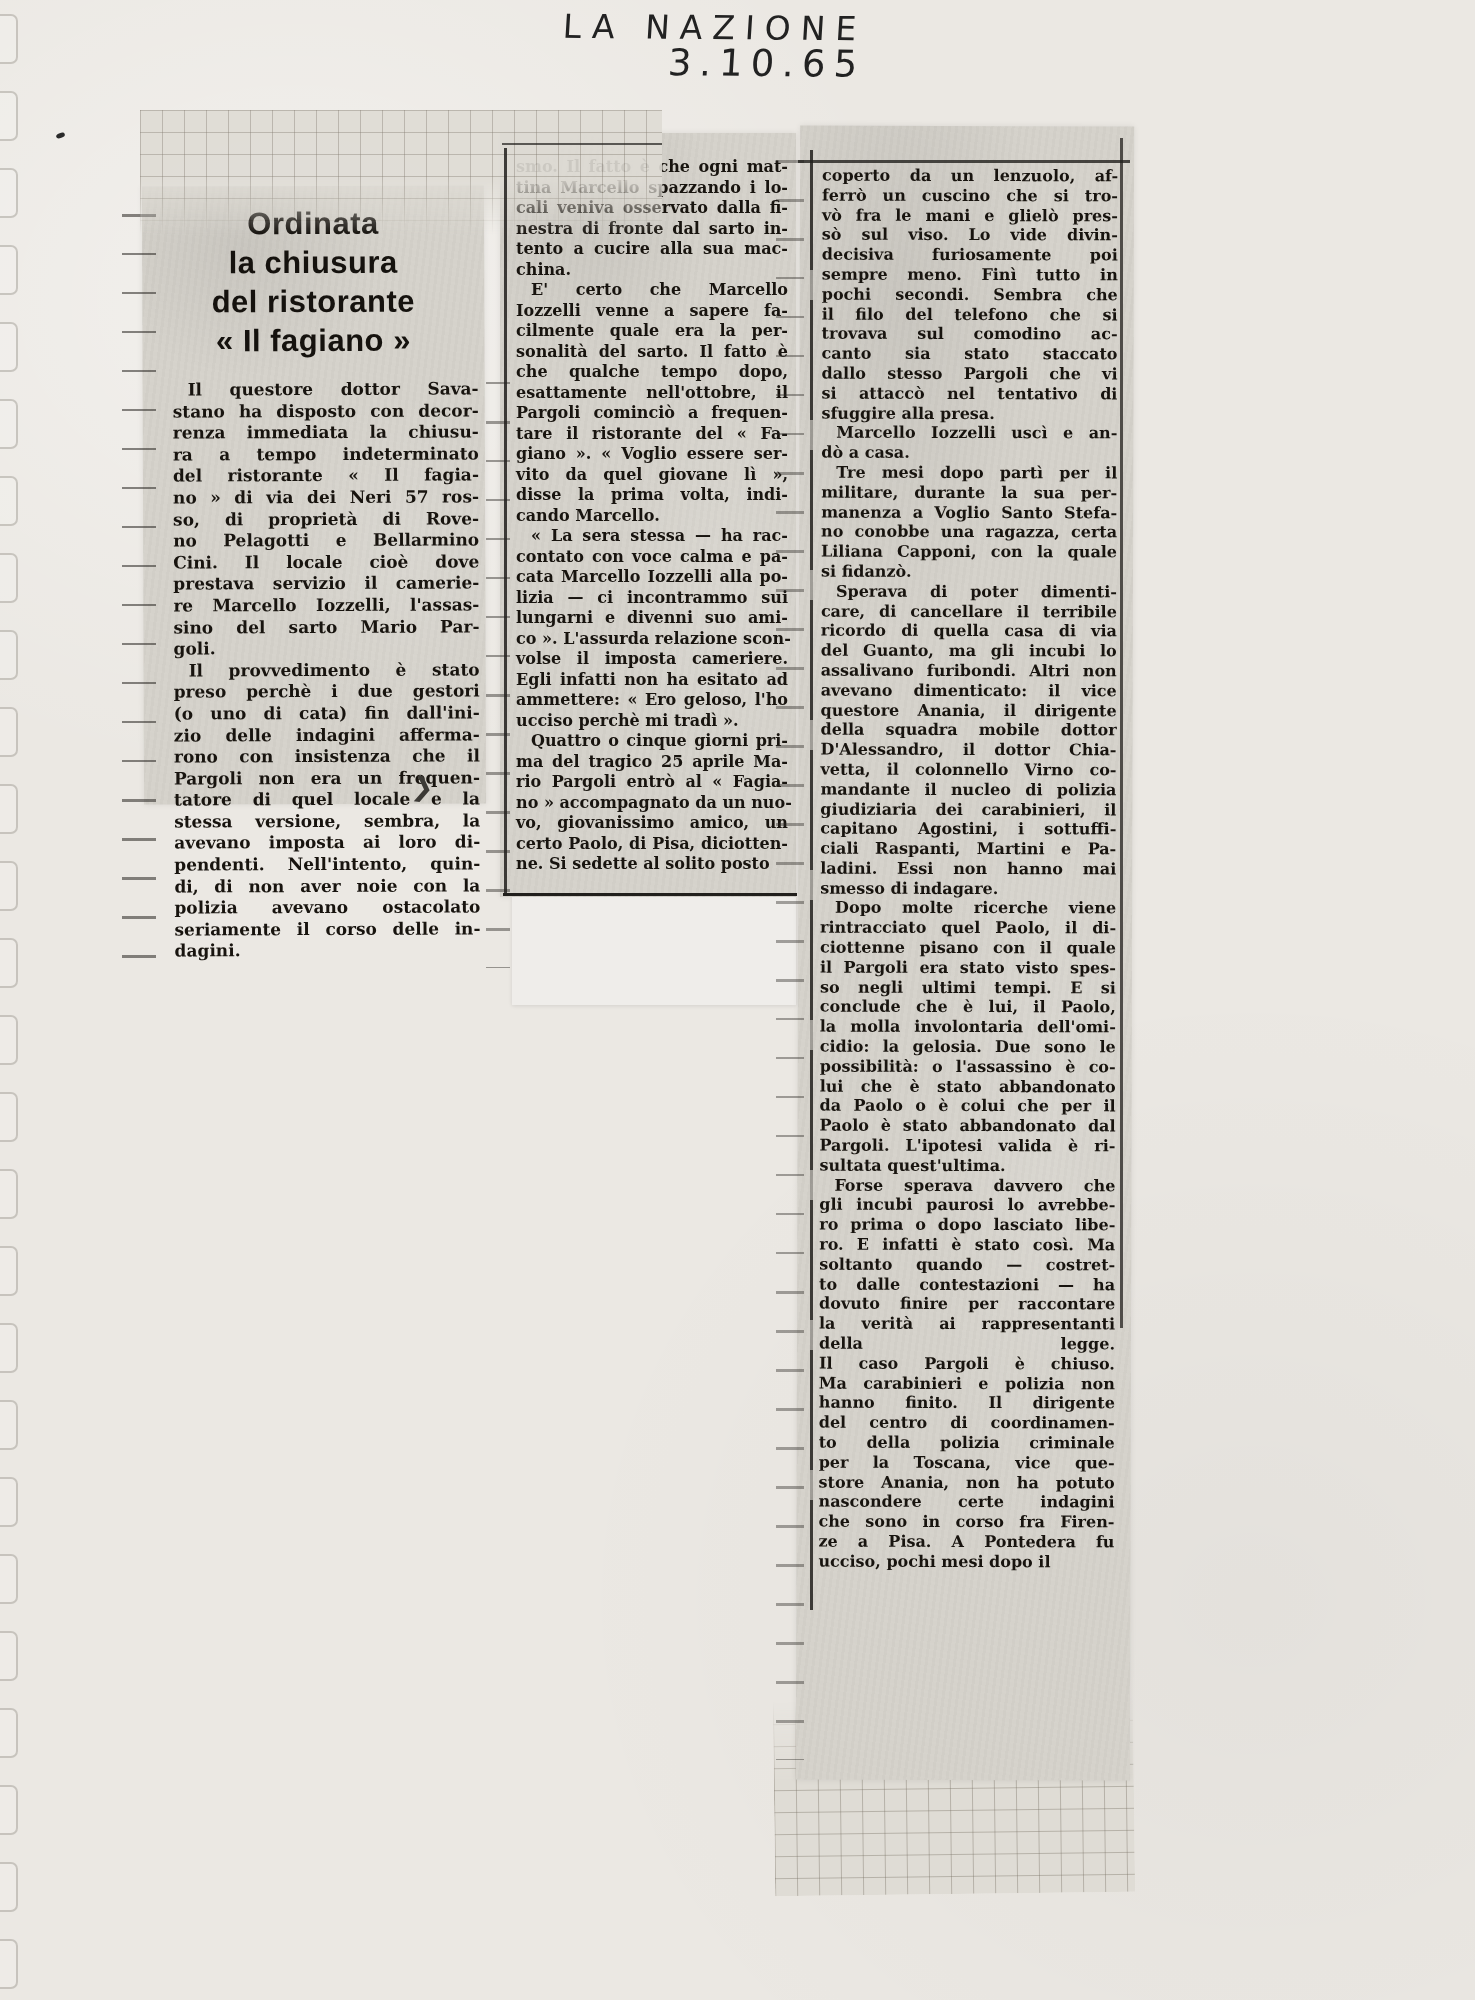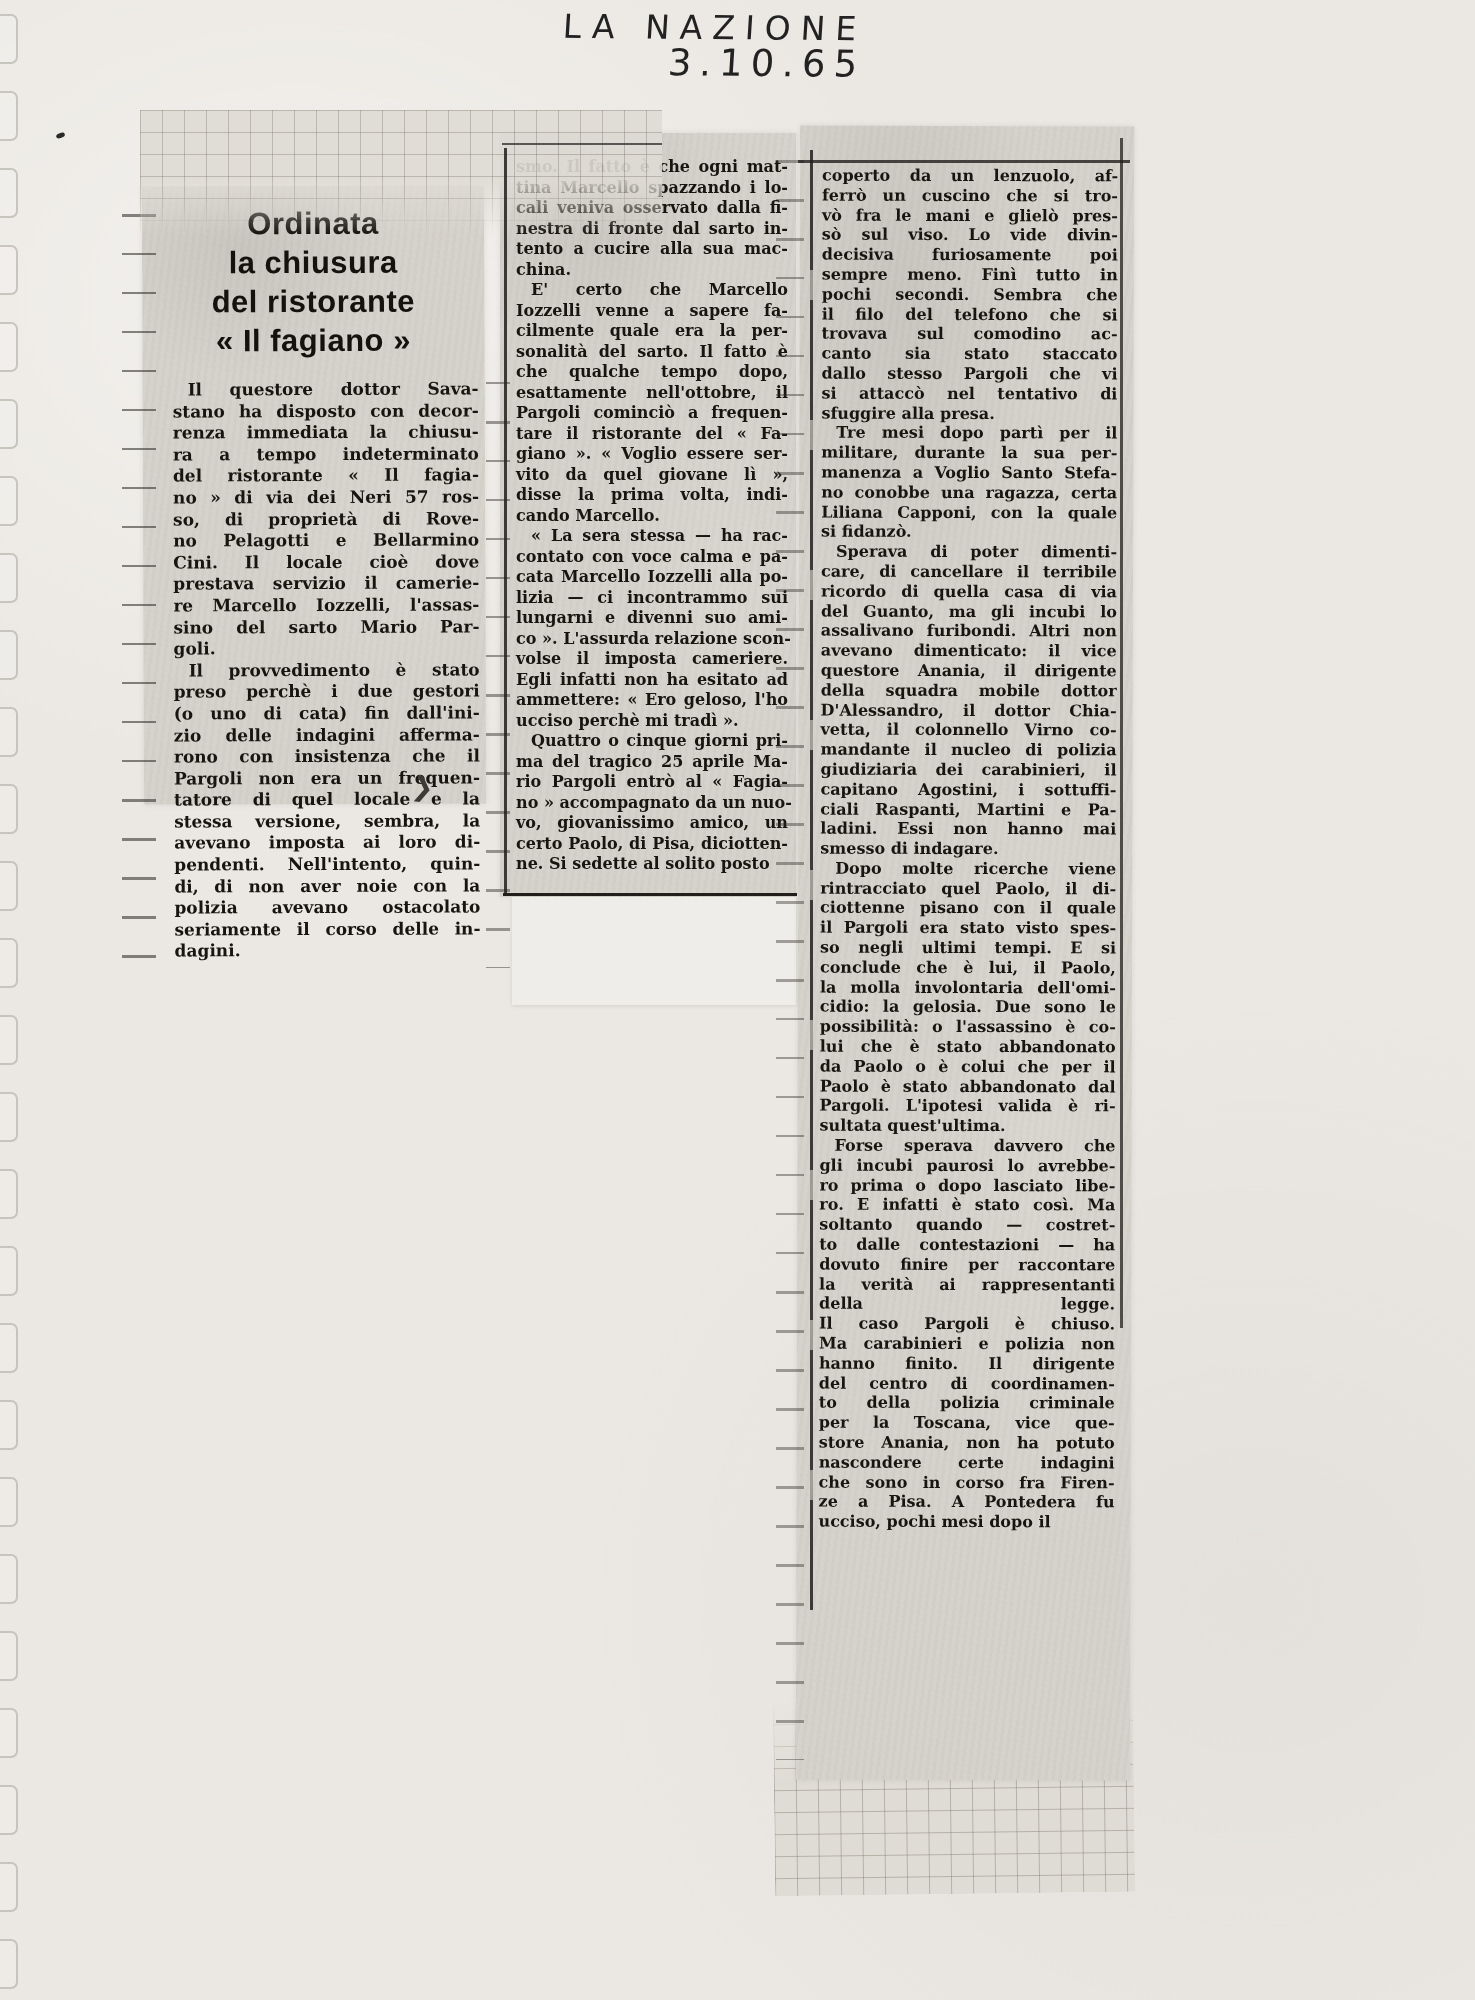--- a/index.html
+++ b/index.html
@@ -236,20 +236,24 @@
         <div class="line">sempre meno. Finì tutto in</div>
         <div class="line">pochi secondi. Sembra che</div>
         <div class="line">il filo del telefono che si</div>
         <div class="line">trovava sul comodino ac-</div>
         <div class="line">canto sia stato staccato</div>
         <div class="line">dallo stesso Pargoli che vi</div>
         <div class="line">si attaccò nel tentativo di</div>
         <div class="line">sfuggire alla presa.</div>
       </div>
       <div class="para indent">
+        <div class="line">Marcello Iozzelli uscì e an-</div>
+        <div class="line">dò a casa.</div>
+      </div>
+      <div class="para indent">
         <div class="line">Tre mesi dopo partì per il</div>
         <div class="line">militare, durante la sua per-</div>
         <div class="line">manenza a Voglio Santo Stefa-</div>
         <div class="line">no conobbe una ragazza, certa</div>
         <div class="line">Liliana Capponi, con la quale</div>
         <div class="line">si fidanzò.</div>
       </div>
       <div class="para indent">
         <div class="line">Sperava di poter dimenti-</div>
         <div class="line">care, di cancellare il terribile</div>

